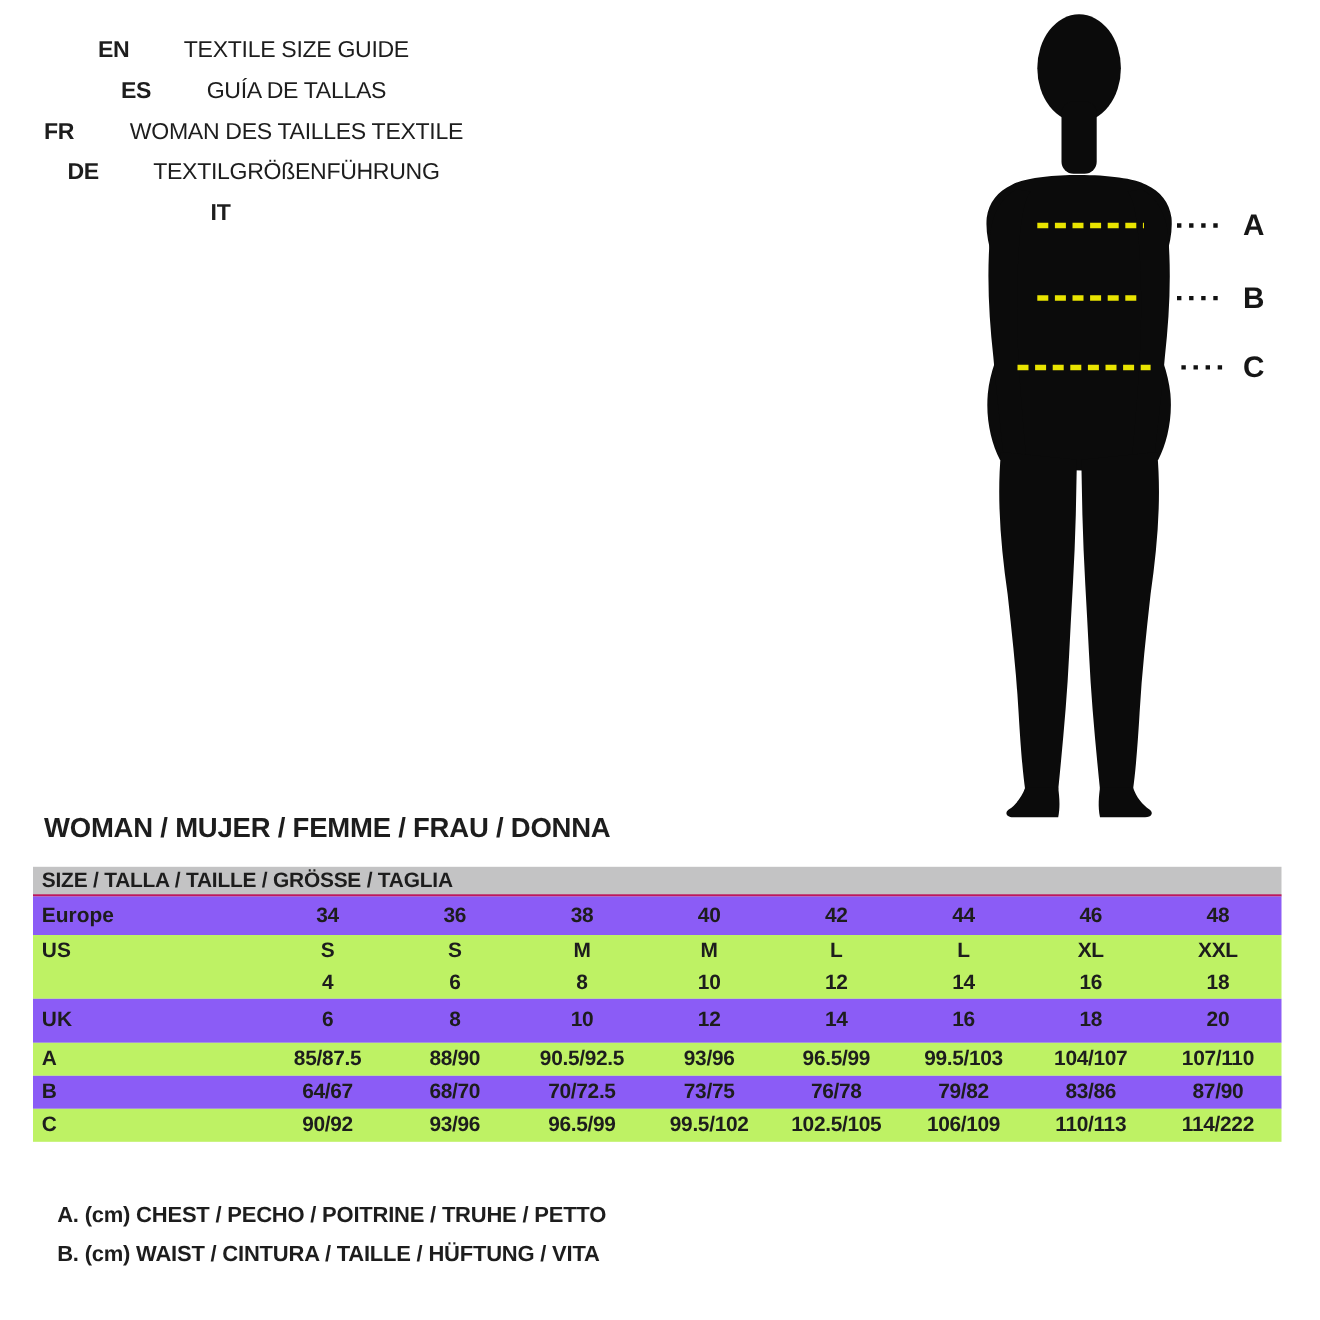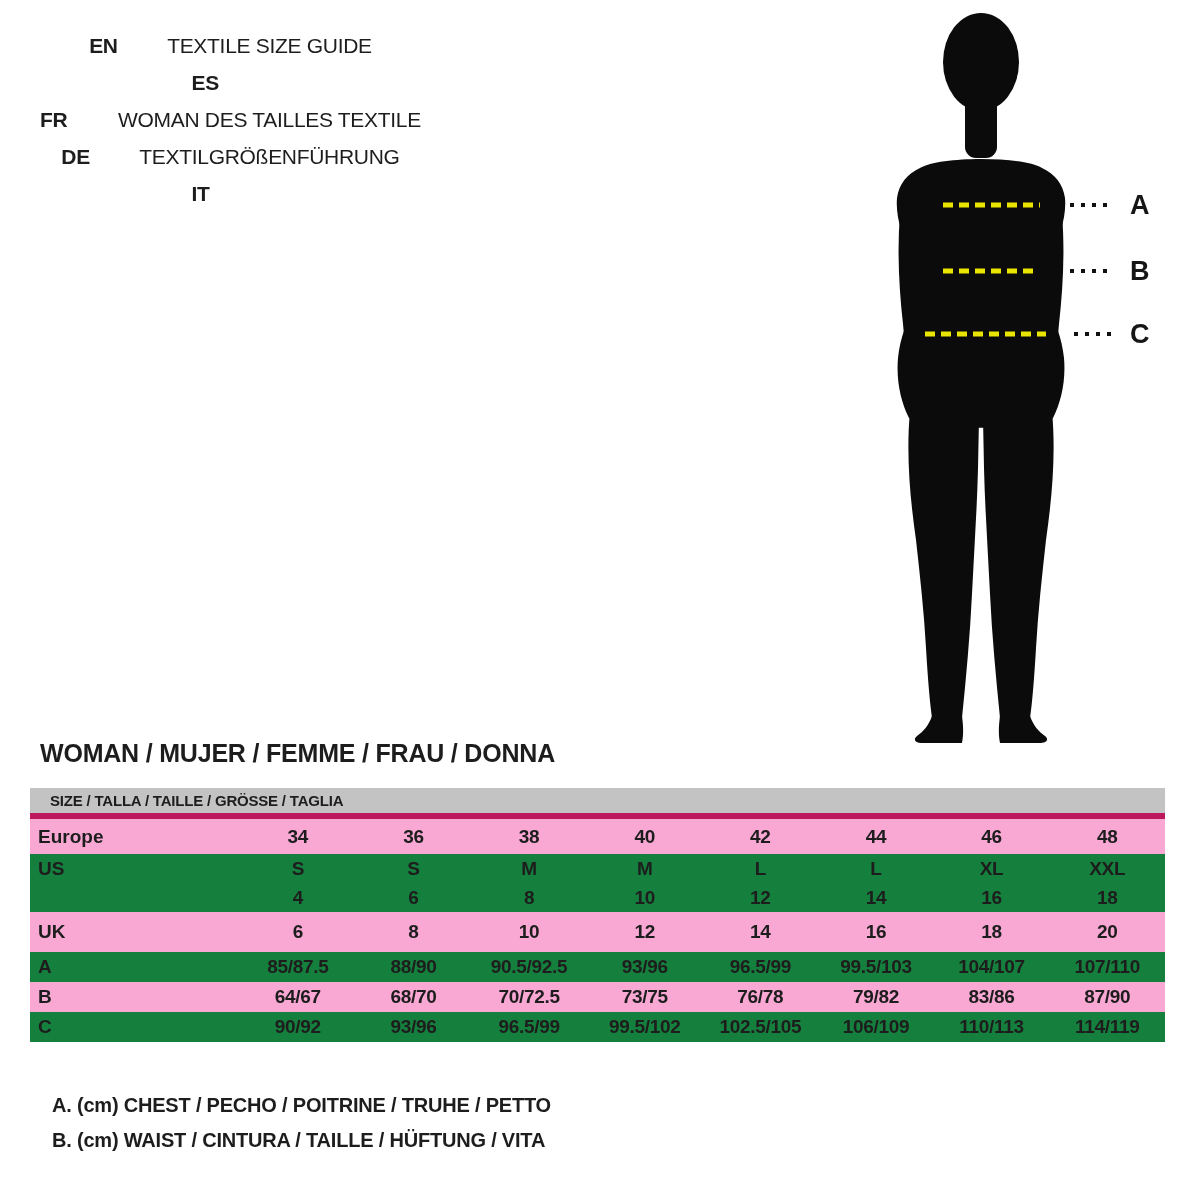--- a/index.html
+++ b/index.html
@@ -12,26 +12,26 @@
   .lang-row{display:flex;line-height:37px;justify-content:center;}
   .lang-code{width:78px;font-weight:700;font-size:21px;letter-spacing:-0.3px;}
   .lang-label{font-weight:400;font-size:21px;letter-spacing:-0.3px;white-space:nowrap;}
   
   .figure-wrap{position:absolute;left:880px;top:6px;width:320px;height:742px;}
   
   .section-title{position:absolute;left:40px;top:739px;font-size:25px;font-weight:700;letter-spacing:-0.2px;}
   
   .size-table{position:absolute;left:30px;top:788px;width:1135px;font-weight:700;}
   .thead{
-    height:25px;background:#c3c3c4;border-bottom:6px solid #be185d;
-    display:flex;align-items:center;padding-left:20px;font-size:15px;letter-spacing:-0.2px;
+    height:25px;background:#c3c3c4;border-bottom:2px solid #be185d;
+    display:flex;align-items:center;padding-left:8px;font-size:19px;letter-spacing:-0.2px;
   }
   .trow{display:grid;grid-template-columns:210px repeat(8,1fr);align-items:center;}
-  .row-white{background:#f9a8d4;}
-  .row-gray{background:#15803d;}
+  .row-white{background:#8b5cf6;}
+  .row-gray{background:#bef264;}
   .trow-h35{height:35px;}
   .trow-h58{height:58px;}
   .trow-h40{height:40px;}
   .trow-h30{height:30px;}
   .tlabel{padding-left:8px;font-size:19px;align-self:center;}
   .trow-h58 .tlabel{align-self:start;line-height:29px;}
   .tcell{text-align:center;font-size:19px;letter-spacing:-0.3px;}
   .tcell .l1,.tcell .l2{display:block;line-height:29px;}
   
   .legend{position:absolute;left:52px;top:1088px;}
@@ -40,20 +40,21 @@
 </head>
 <body>
 
 <div class="lang-block">
     <div class="lang-row">
       <span class="lang-code">EN</span>
       <span class="lang-label">TEXTILE SIZE GUIDE</span>
     </div>
     <div class="lang-row">
       <span class="lang-code">ES</span>
+      <span class="lang-label">GUÍA DE TALLAS</span>
     </div>
     <div class="lang-row">
       <span class="lang-code">FR</span>
       <span class="lang-label">WOMAN DES TAILLES TEXTILE</span>
     </div>
     <div class="lang-row">
       <span class="lang-code">DE</span>
       <span class="lang-label">TEXTILGRÖßENFÜHRUNG</span>
     </div>
     <div class="lang-row">
@@ -200,21 +201,21 @@
       </div>
       <div class="trow trow-h30 row-gray">
         <div class="tlabel">C</div>
         <div class="tcell">90/92</div>
         <div class="tcell">93/96</div>
         <div class="tcell">96.5/99</div>
         <div class="tcell">99.5/102</div>
         <div class="tcell">102.5/105</div>
         <div class="tcell">106/109</div>
         <div class="tcell">110/113</div>
-        <div class="tcell">114/119</div>
+        <div class="tcell">114/222</div>
       </div>
     </div>
 </div>
 
 <div class="legend">
     <div class="legend-line">A. (cm) CHEST / PECHO / POITRINE / TRUHE / PETTO</div>
     <div class="legend-line">B. (cm) WAIST / CINTURA / TAILLE / HÜFTUNG / VITA</div>
   </div>
 
 </body></html>

